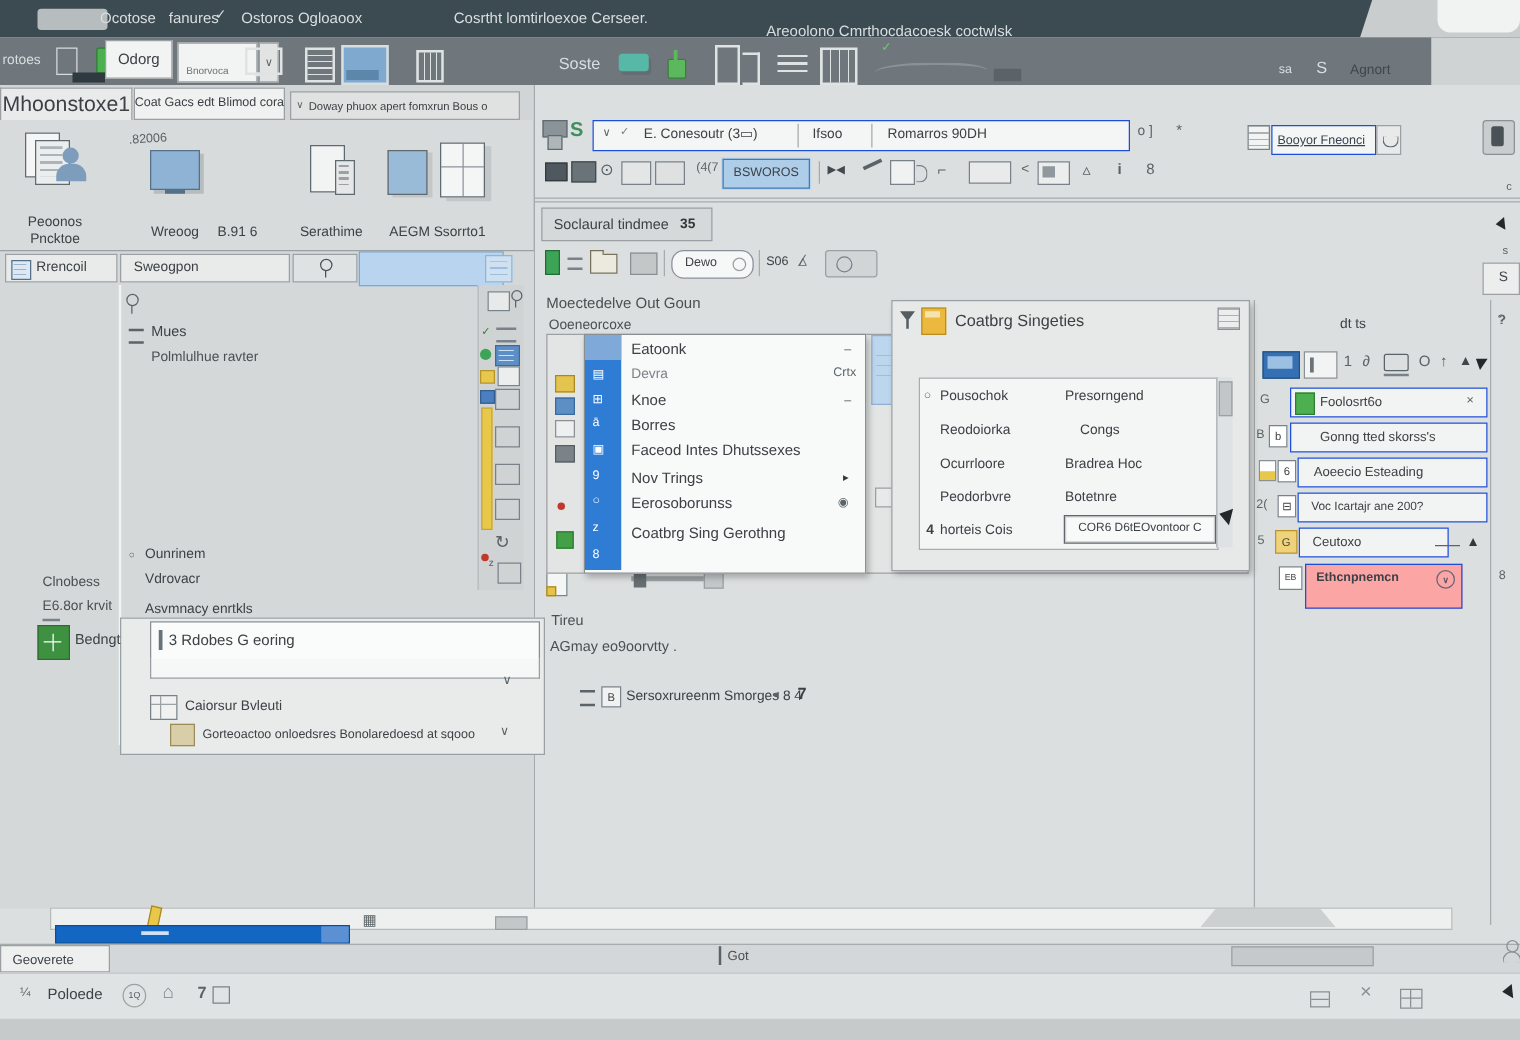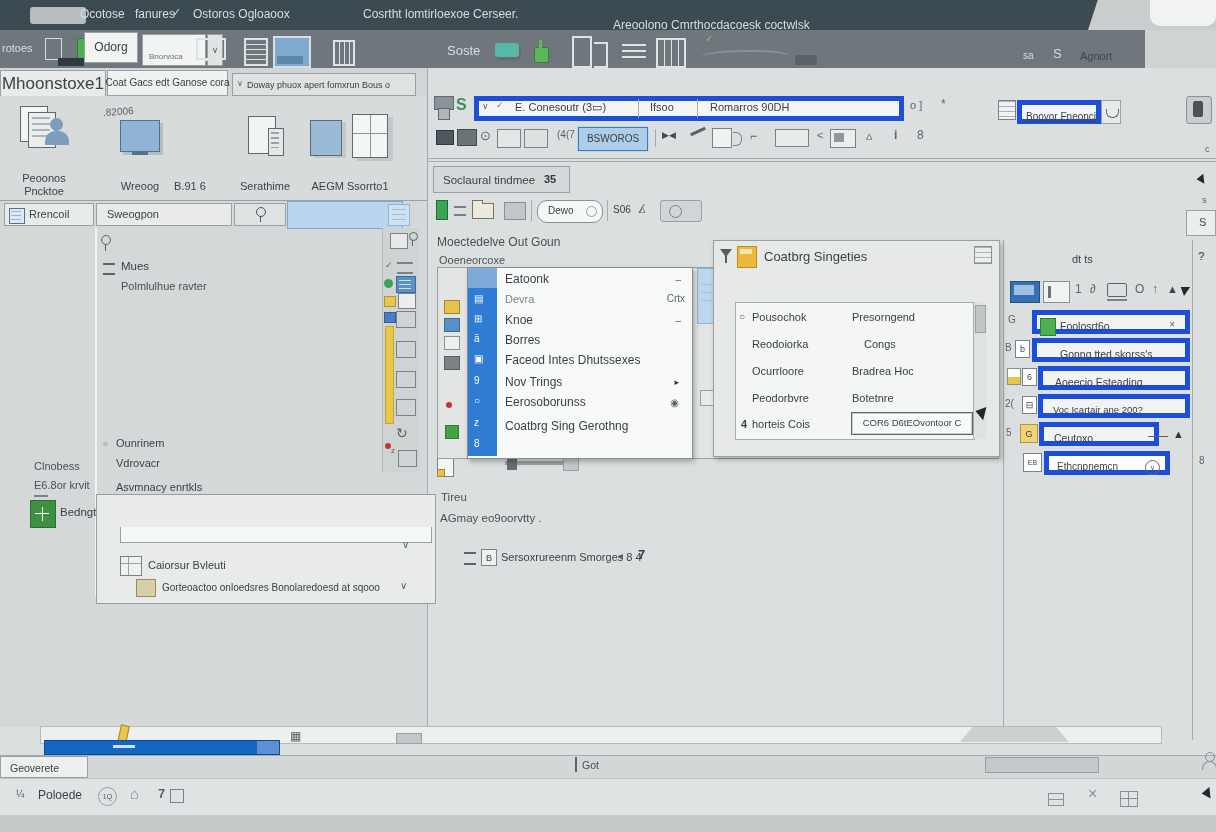--- a/index.html
+++ b/index.html
@@ -1,21 +1,21 @@
 <!DOCTYPE html>
 <html><head>
 <meta charset="utf-8">
 <style>
   html,body{margin:0;padding:0;background:#b9bdbe;}
   #app{position:relative;width:1216px;height:832px;background:#dcdfdf;
        font-family:"Liberation Sans",sans-serif;overflow:hidden;}
   .a{position:absolute;}
   .t{color:#3c4145;font-size:12px;white-space:nowrap;line-height:1.15;}
   .w{color:#d9dee0;}
-  .bx{border:5px solid #1d4ed8;background:#f1f2f2;box-sizing:border-box;}
+  .bx{border:1px solid #1d4ed8;background:#f1f2f2;box-sizing:border-box;}
   .cell{border:1px solid #9aa0a3;background:#e9ebeb;box-sizing:border-box;}
   .ic{color:#5a6367;font-size:12px;line-height:1;white-space:nowrap;}
   .vline{border-left:1px solid #a6abad;}
   .hline{border-top:1px solid #a6abad;}
   .shadow{box-shadow:2px 3px 5px rgba(0,0,0,.25);}
   .cursor-arrow{width:0;height:0;border-left:11px solid #23282b;
     border-top:4px solid transparent;border-bottom:8px solid transparent;
     transform:rotate(-40deg);}
   .center{display:flex;align-items:center;justify-content:center;}
 </style>
@@ -77,21 +77,21 @@
   <div class="a" style="left:795px;top:55px;width:22px;height:10px;background:#5a6368;"></div>
   <div class="a t w" style="left:1023px;top:50px;font-size:10px;">sa</div>
   <div class="a t w" style="left:1053px;top:47px;font-size:13px;">S</div>
   <div class="a t" style="left:1080px;top:50px;font-size:11px;color:#3f474c;">Agnort</div>
 
   <div class="a" style="left:0;top:68px;width:427px;height:28px;background:#d2d5d6;border-bottom:1px solid #a6abad;"></div>
   <div class="a cell center" style="left:0;top:70px;width:106px;height:26px;background:#e9ebeb;border-bottom:none;">
     <span class="t" style="font-size:17px;">Mhoonstoxe1</span>
   </div>
   <div class="a cell center" style="left:107px;top:70px;width:121px;height:26px;background:#f0f1f1;">
-    <span class="t" style="font-size:10px;">Coat Gacs edt Ganose cora</span>
+    <span class="t" style="font-size:10px;">Coat Gacs edt Blimod cora</span>
   </div>
   <div class="a cell" style="left:232px;top:73px;width:184px;height:23px;background:#e0e2e2;">
     <span class="a ic" style="left:4px;top:6px;font-size:8px;">∨</span>
     <span class="a t" style="left:14px;top:6px;font-size:9px;">Doway phuox apert fomxrun Bous o</span>
   </div>
 
   <div class="a" style="left:0;top:96px;width:427px;height:104px;background:#d8dbdb;border-bottom:1px solid #a6abad;border-right:1px solid #a6abad;"></div>
 
   <div class="a" style="left:20px;top:106px;width:26px;height:34px;background:#f4f5f5;border:1px solid #5f6a70;"></div>
   <div class="a" style="left:28px;top:112px;width:26px;height:34px;background:#eceeee;border:1px solid #5f6a70;
@@ -356,20 +356,24 @@
   <div class="a t" style="left:116px;top:481px;font-size:11px;">Asvmnacy enrtkls</div>
   <div class="a t" style="left:34px;top:460px;font-size:11px;color:#4a4f52;">Clnobess</div>
   <div class="a t" style="left:34px;top:479px;font-size:11px;color:#4a4f52;">E6.8or krvit</div>
   <div class="a" style="left:34px;top:495px;width:14px;height:2px;background:#79828a;"></div>
 
   <div class="a" style="left:96px;top:494px;width:338px;height:108px;background:#e9ebeb;border:1px solid #99a0a4;"></div>
   <div class="a" style="left:30px;top:500px;width:24px;height:26px;background:#3f9142;border:1px solid #2e6b30;
        background-image:linear-gradient(#fff,#fff),linear-gradient(#fff,#fff);
        background-size:14px 1px,1px 14px;background-position:4px 12px,11px 6px;background-repeat:no-repeat;"></div>
   <div class="a t" style="left:60px;top:506px;font-size:11.5px;">Bedngt</div>
+  <div class="a" style="left:120px;top:497px;width:310px;height:30px;background:#fafbfb;border:1px solid #889094;">
+    <div class="a" style="left:6px;top:6px;width:3px;height:16px;background:#6a7478;"></div>
+    <span class="a t" style="left:14px;top:8px;">3 Rdobes G eoring</span>
+  </div>
   <div class="a" style="left:120px;top:527px;width:310px;height:15px;background:#f6f7f7;border:1px solid #99a0a4;border-top:none;"></div>
   <span class="a ic" style="left:402px;top:540px;font-size:10px;">∨</span>
   <div class="a" style="left:120px;top:556px;width:20px;height:18px;border:1px solid #79828a;background:#f0f1f1;
        background-image:linear-gradient(#9aa2a6,#9aa2a6),linear-gradient(#9aa2a6,#9aa2a6);
        background-size:100% 1px,1px 100%;background-position:0 6px,7px 0;background-repeat:no-repeat;"></div>
   <div class="a t" style="left:148px;top:559px;font-size:11px;">Caiorsur Bvleuti</div>
   <div class="a" style="left:136px;top:579px;width:18px;height:16px;background:#d8cfa8;border:1px solid #998c5a;"></div>
   <div class="a t" style="left:162px;top:582px;font-size:10px;">Gorteoactoo onloedsres Bonolaredoesd at sqooo</div>
   <span class="a ic" style="left:400px;top:581px;font-size:10px;">∨</span>
 
@@ -426,21 +430,21 @@
     <span style="font-size:9px;color:#443;">G</span>
   </div>
   <div class="a bx" style="left:1039px;top:422px;width:120px;height:24px;background:#f2f3f3;">
     <span class="a t" style="left:10px;top:5px;font-size:10.5px;">Ceutoxo</span>
   </div>
   <div class="a" style="left:1148px;top:436px;width:20px;height:1px;background:#5a6367;"></div>
   <span class="a" style="left:1173px;top:428px;font-size:11px;color:#33383b;">▲</span>
   <div class="a center" style="left:1023px;top:453px;width:17px;height:17px;border:1px solid #79828a;background:#fff;">
     <span style="font-size:7px;color:#444;">EB</span>
   </div>
-  <div class="a bx" style="left:1044px;top:451px;width:126px;height:24px;background:#ffffff;">
+  <div class="a bx" style="left:1044px;top:451px;width:126px;height:36px;background:#fca5a5;font-weight:bold;">
     <span class="a t" style="left:8px;top:5px;font-size:10px;">Ethcnpnemcn</span>
     <div class="a center" style="right:5px;top:4px;width:13px;height:13px;border:1px solid #667;border-radius:50%;">
       <span style="font-size:7px;color:#556;">∨</span>
     </div>
   </div>
   <span class="a ic" style="left:1199px;top:456px;font-size:10px;">8</span>
 
   <div class="a cursor-arrow" style="left:1197px;top:172px;transform:rotate(-60deg) scale(.75);"></div>
   <span class="a ic" style="left:1202px;top:196px;font-size:9px;">s</span>
   <div class="a" style="left:1186px;top:210px;width:28px;height:24px;border:1px solid #9aa0a3;background:#eceeee;"></div>

